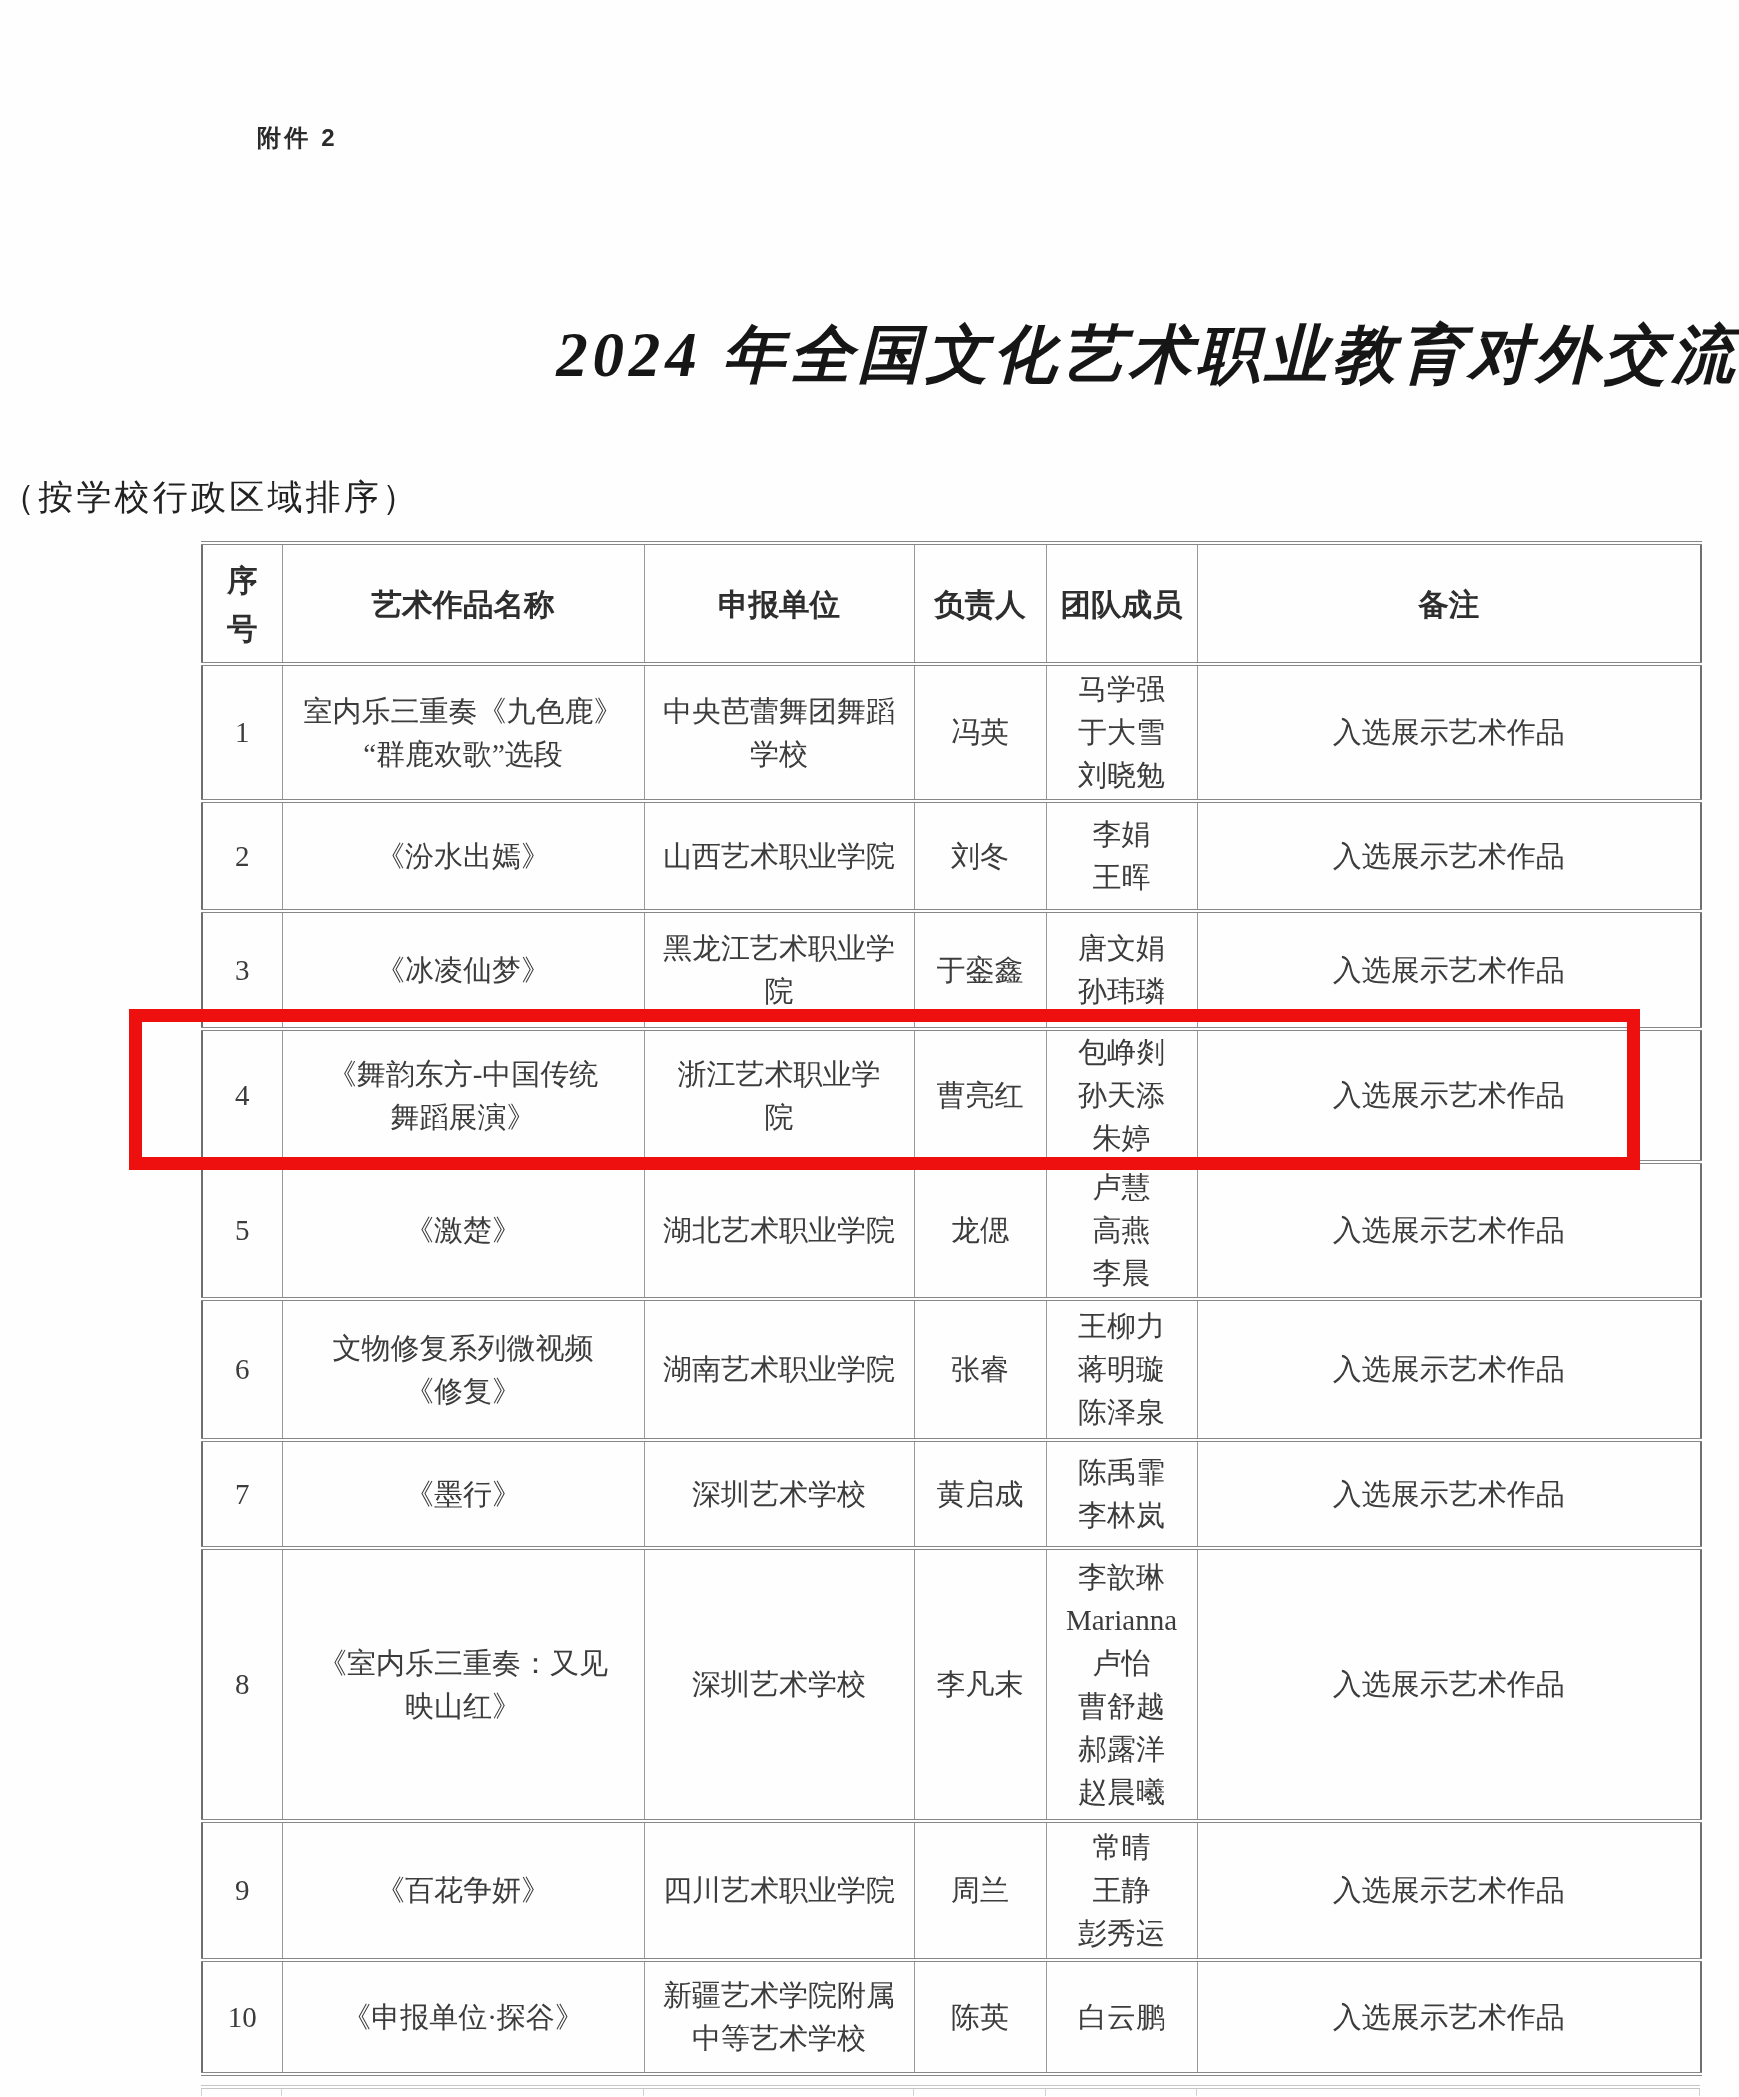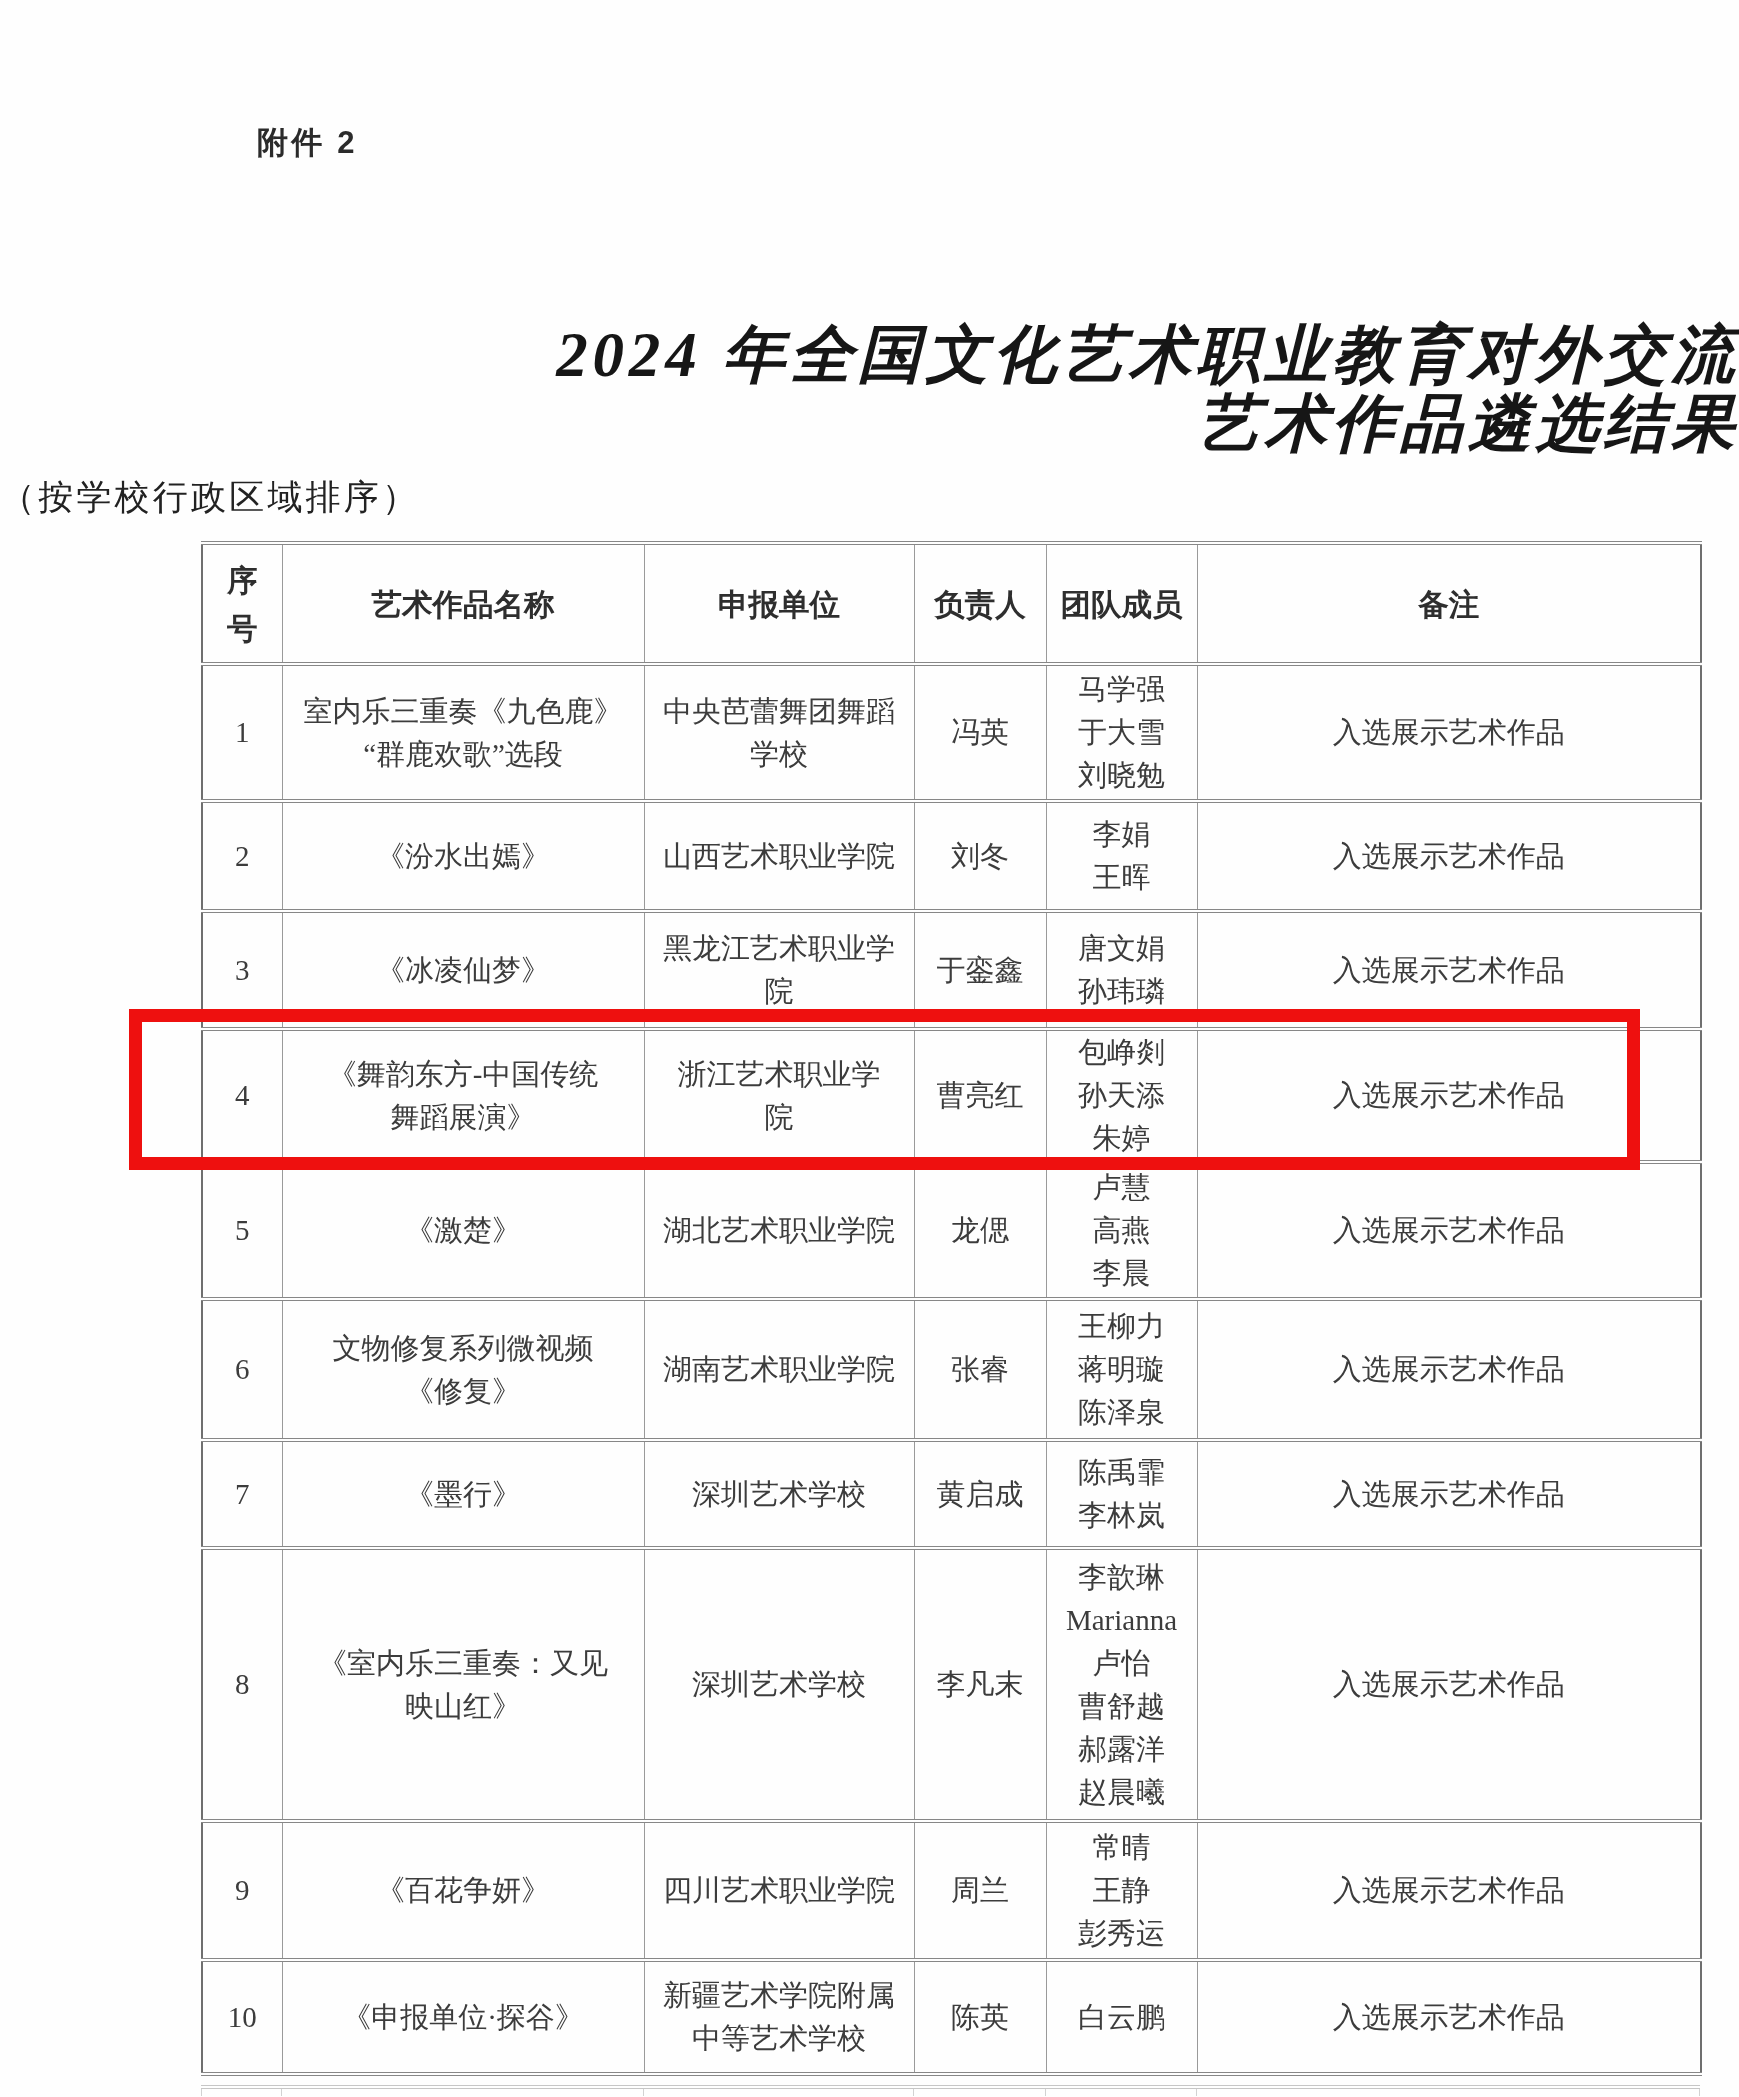--- a/index.html
+++ b/index.html
@@ -7,21 +7,21 @@
     position:relative;
     width:1739px;height:2097px;
     background:#fefefe;
     font-family:"Liberation Serif","DejaVu Serif",serif;
     color:#3a3a3a;
     overflow:hidden;
   }
   .attachment{
     position:absolute;left:257px;top:122px;
     font-family:"Liberation Sans","DejaVu Sans",sans-serif;
-    font-weight:bold;font-size:31px;color:#2b2b2b;letter-spacing:3.2px;
+    font-weight:bold;font-size:24px;color:#2b2b2b;letter-spacing:3.2px;
   }
   .title-line{
     position:absolute;left:0;width:100%;
     text-align:right;
     font-weight:bold;font-style:italic;
     font-size:63px;color:#161616;letter-spacing:4.8px;
   }
   .title-1{top:312px;}
   .title-2{top:381px;}
   .subtitle{
@@ -71,21 +71,20 @@
   .partial-row .stub:last-child{border-right:1.6px solid #d2d2d2;}
 </style>
 </head>
 <body>
 
 <div id="page">
 
   <div class="attachment">附件 2</div>
 
   <div class="title-line title-1">2024 年全国文化艺术职业教育对外交流</div>
-  <div class="title-line title-2">艺术作品遴选结果</div>
   <div class="subtitle">（按学校行政区域排序）</div>
 
   <table class="results">
     <colgroup>
       <col style="width:80px">
         <col style="width:362px">
         <col style="width:270px">
       <col style="width:132px">
         <col style="width:151px">
         <col style="width:504px">

